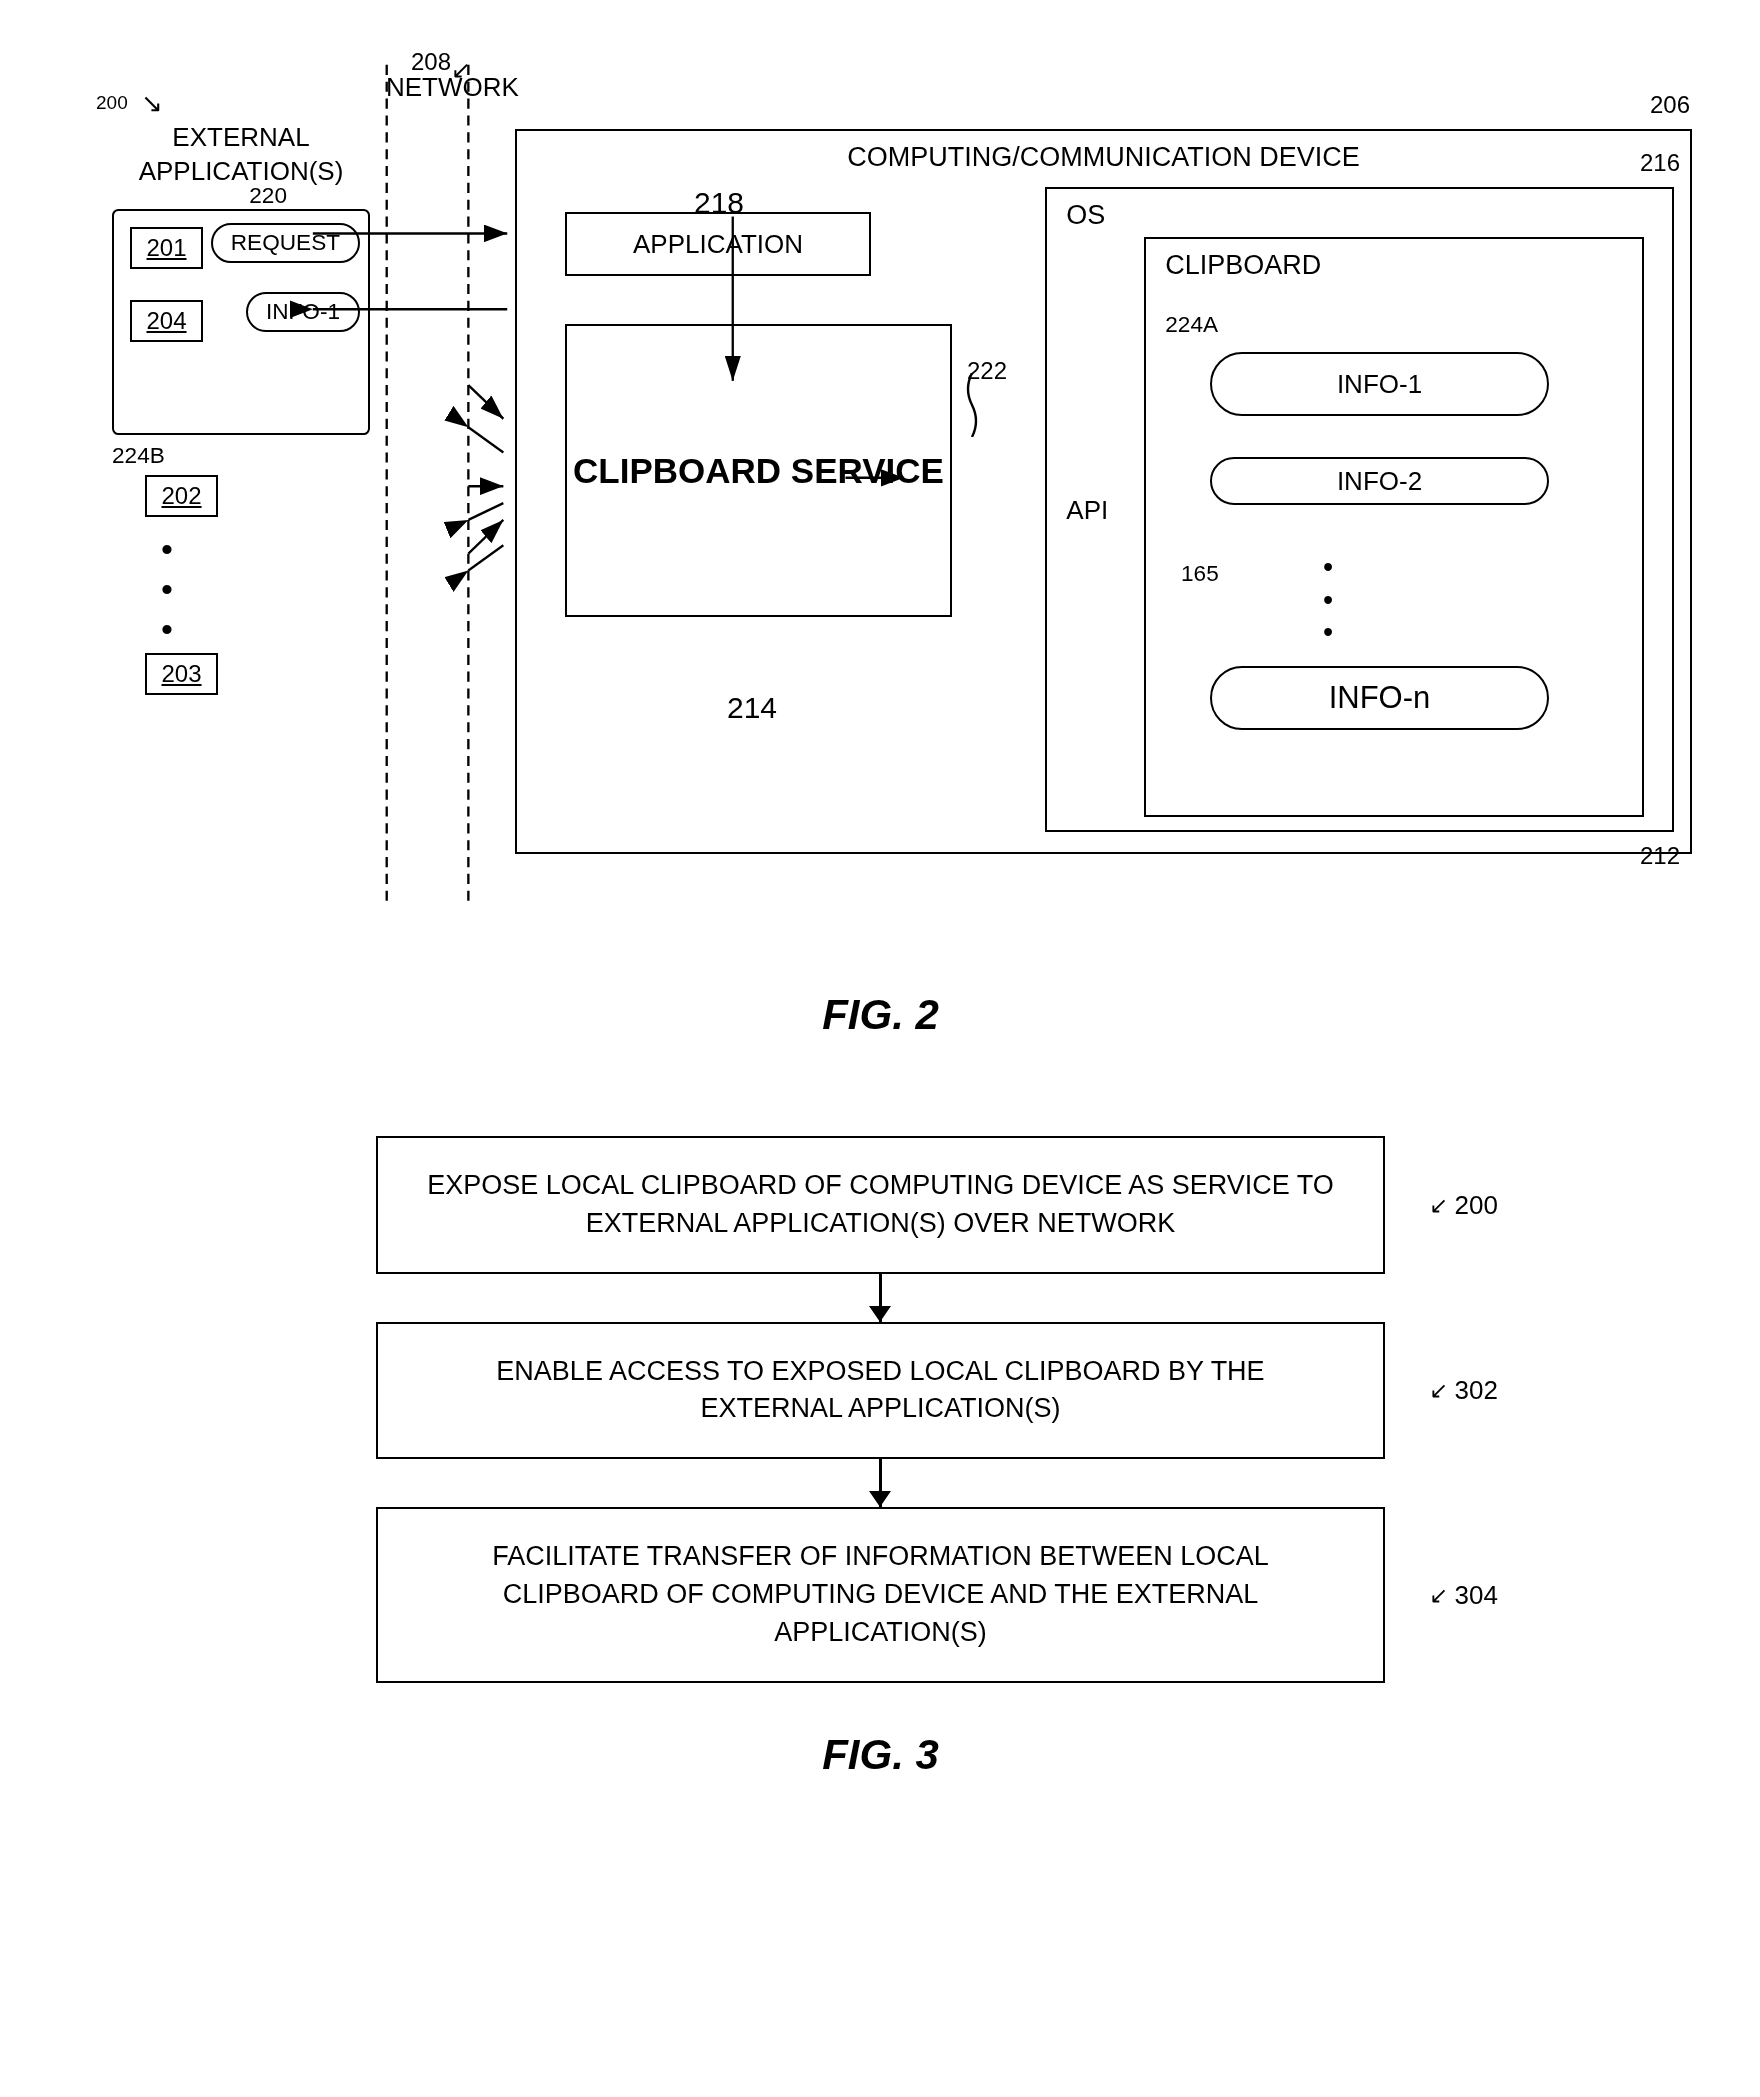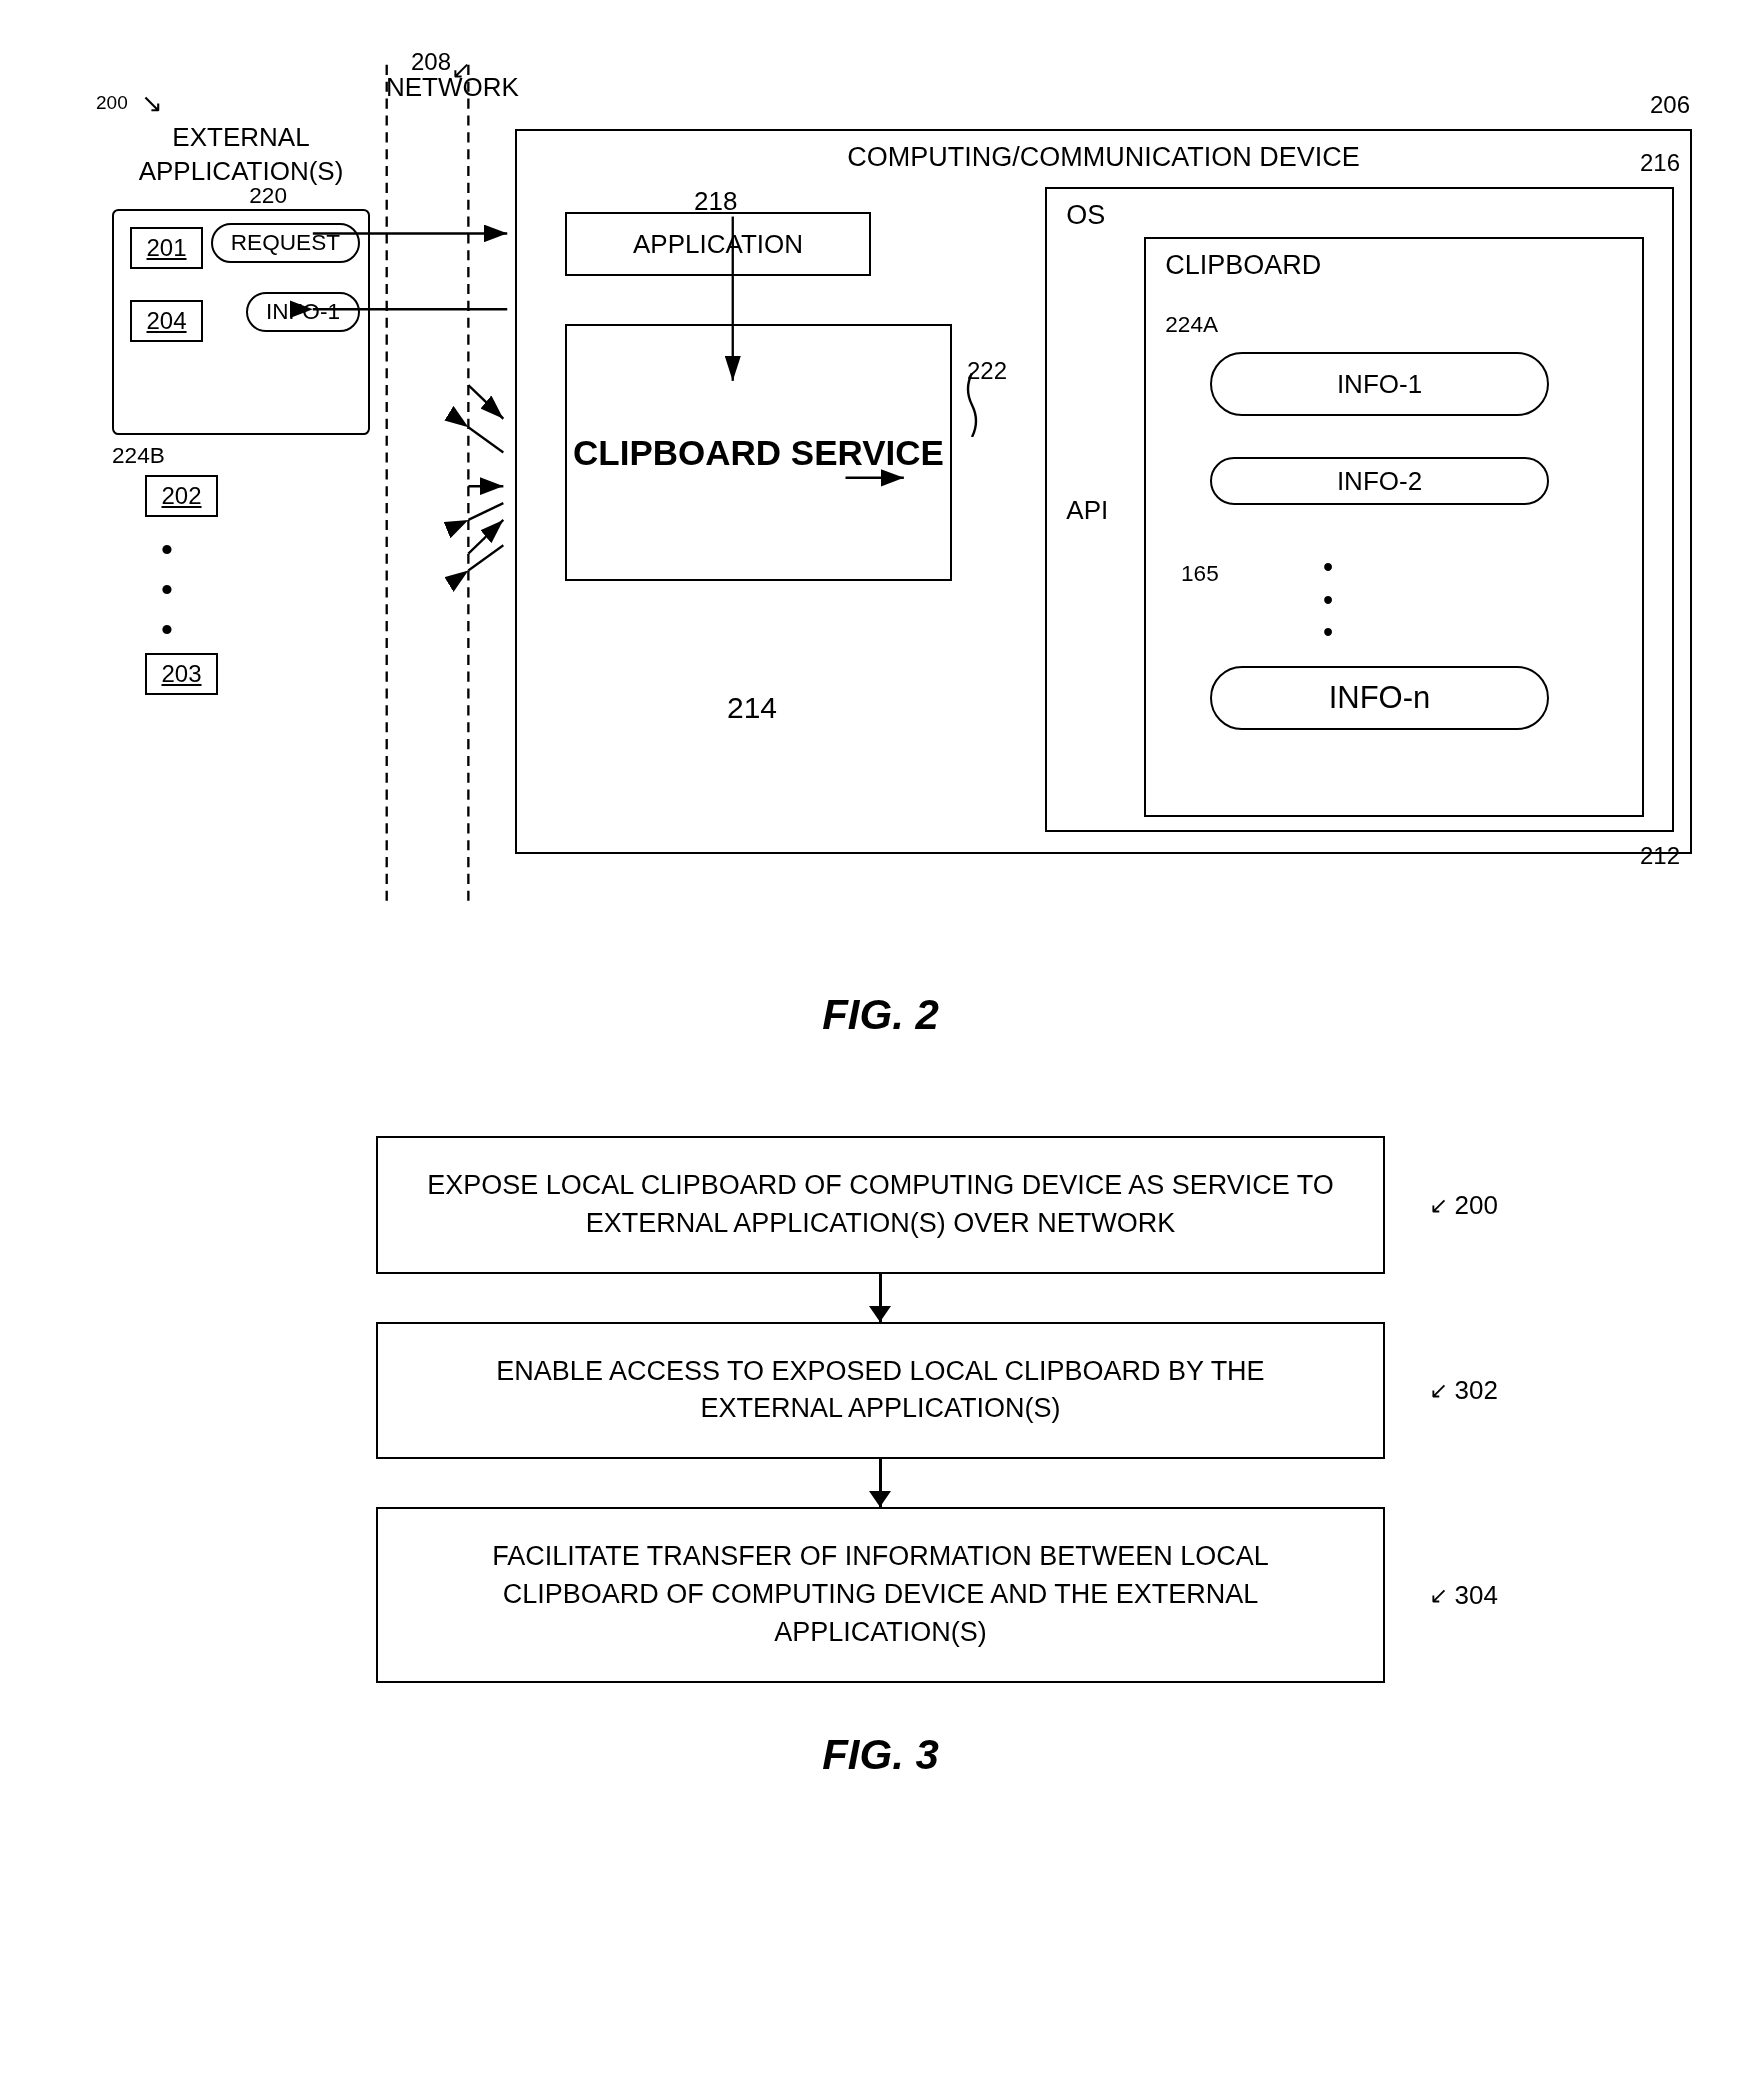--- a/index.html
+++ b/index.html
@@ -186,23 +186,23 @@
     <div style="position:absolute; left:387px; top:8px; font-size:24px;">↙</div>
 
     <div style="position:absolute; left:451px; top:81px; width:1177px; height:725px; border:2.4px solid #000;">
 
       <div style="position:absolute; top:11.3px; left:50%; transform:translateX(-50%); font-size:27px; white-space:nowrap;">COMPUTING/COMMUNICATION DEVICE</div>
 
       <div style="position:absolute; top:-40px; right:0px; font-size:24px;">206</div>
 
       <div style="position:absolute; left:48px; top:81px; width:306px; height:64px; border:2.4px solid #000; display:flex; align-items:center; justify-content:center; font-size:26px;">APPLICATION</div>
 
-      <div style="position:absolute; left:177px; top:55px; font-size:26px;">218</div>
-
-      <div style="position:absolute; left:48px; top:193px; width:387px; height:257px; border:2.4px solid #000; display:flex; align-items:center; justify-content:center; font-size:35px; font-weight:bold; text-align:center; line-height:1.3;">
+      <div style="position:absolute; left:177px; top:55px; font-size:30px;">218</div>
+
+      <div style="position:absolute; left:48px; top:193px; width:387px; height:293px; border:2.4px solid #000; display:flex; align-items:center; justify-content:center; font-size:35px; font-weight:bold; text-align:center; line-height:1.3;">
         <span>CLIPBOARD SERVICE</span>
       </div>
 
       <div style="position:absolute; left:210px; top:560px; font-size:30px;">214</div>
 
       <div style="position:absolute; left:450px; top:226px; font-size:24px;">222</div>
 
       <svg style="position:absolute; left:443px; top:242px; width:24px; height:64px;" viewBox="0 0 30 80">
         <path d="M15,0 Q5,20 15,40 Q25,60 15,80" stroke="#000" stroke-width="3" fill="none"></path>
       </svg>

